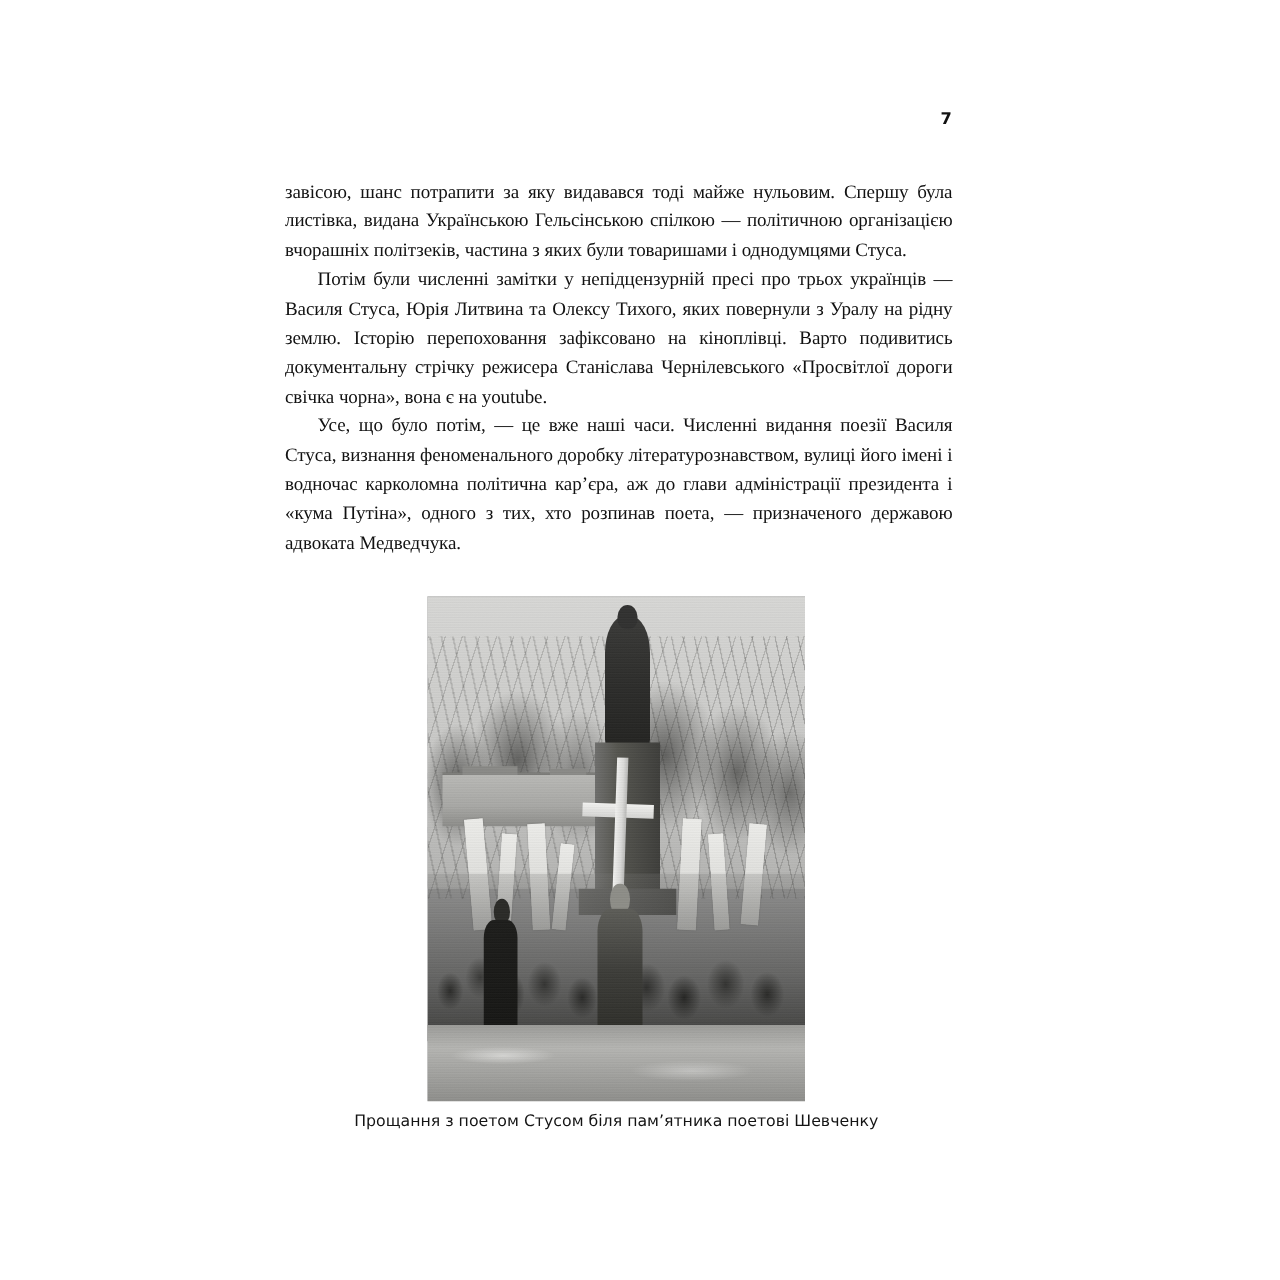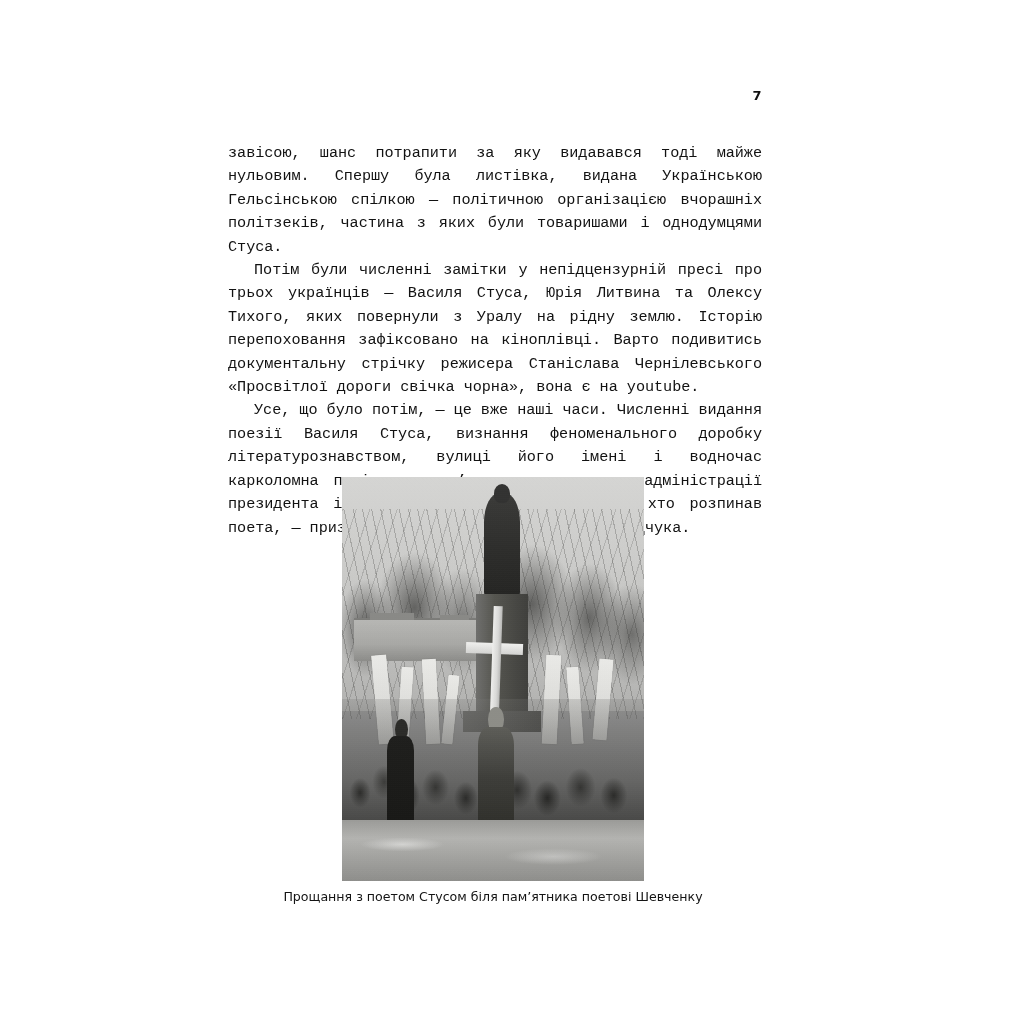--- a/index.html
+++ b/index.html
@@ -37,21 +37,21 @@
   .body-text {
     position: absolute;
     left: 228px;
     top: 142px;
     width: 534px;
     font-size: 15.2px;
     line-height: 23.4px;
     text-align: justify;
     text-justify: inter-word;
     color: #121212;
-    font-family: Liberation Mono, monospace;
+    font-family: Liberation Serif, serif;
     letter-spacing: -0.05px;
   }
   .body-text p {
     margin: 0;
     text-indent: 26px;
   }
   .body-text p.first {
     text-indent: 0;
   }
   .figure {

